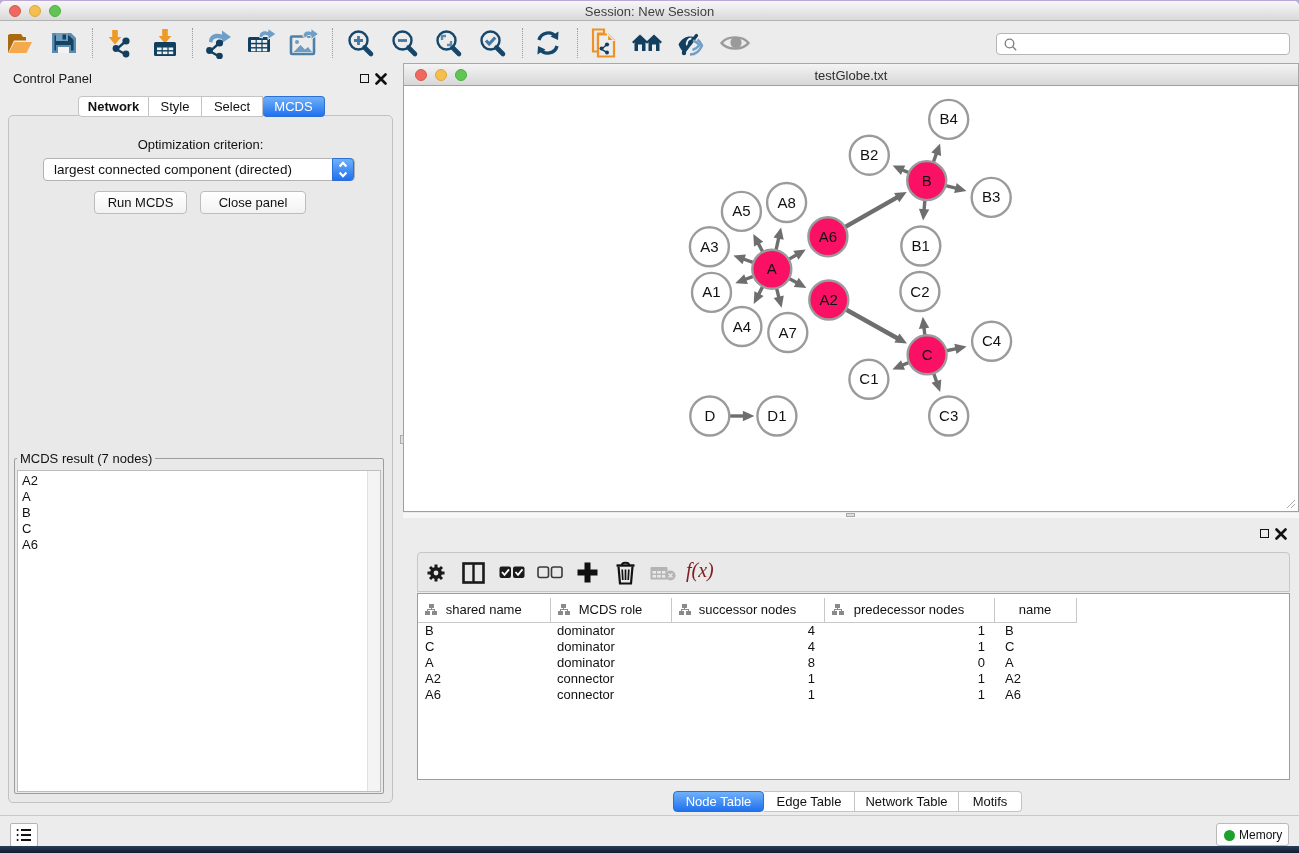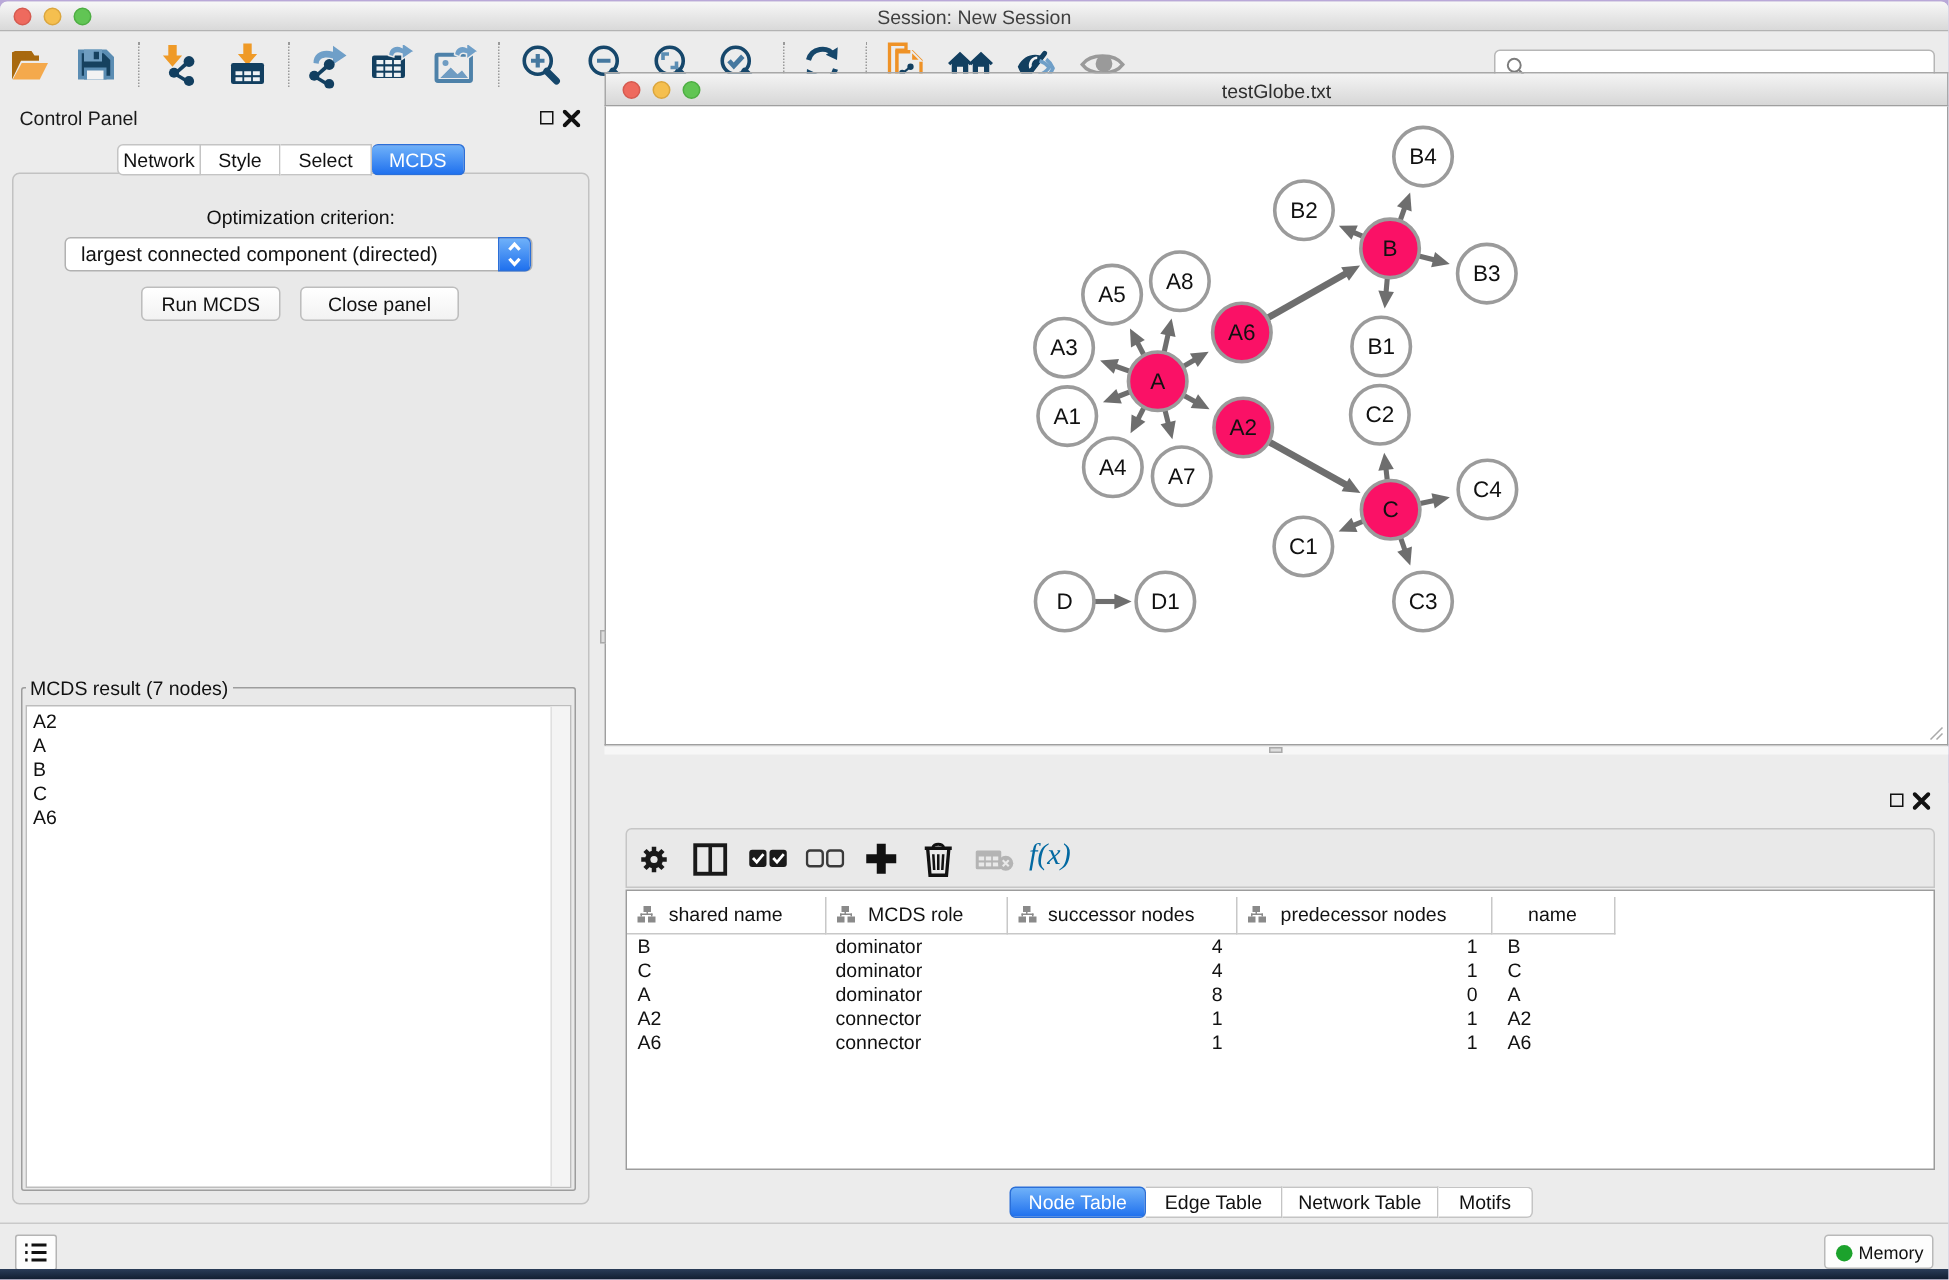--- a/index.html
+++ b/index.html
@@ -20,21 +20,21 @@
 .ptitle { font-size:13px; color:#1a1a1a; }
 .floatbtn { position:absolute; width:9px; height:9px; border:1.6px solid #111; }
 .tabs { position:absolute; display:flex; }
 .tab { height:21px; line-height:20px; background:#fff; border:1px solid #c4c4c4; border-left:none; font-size:13px; color:#111; text-align:center; padding:0 13px; }
 .tab.first { border-left:1px solid #c4c4c4; border-radius:4px 0 0 4px; }
 .tab.last { border-radius:0 4px 4px 0; }
 .tab.sel { background:linear-gradient(#6fb1f9,#2071ee); color:#fff; border-color:#2b6fd8; border-radius:4px; }
 .inpanel { position:absolute; background:#e9e9e9; border:1px solid #c2c2c2; border-radius:5px; }
 .btn { position:absolute; background:linear-gradient(#ffffff,#f2f2f2); border:1px solid #bdbdbd; border-radius:4px; font-size:13px; color:#111; text-align:center; }
 
-#netwin { position:absolute; left:403px; top:47px; width:896px; height:449px;text-decoration:underline; }
+#netwin { position:absolute; left:403px; top:62px; width:896px; height:449px;text-decoration:underline; }
 #nettitle { position:absolute; left:0; top:0; right:0; height:23px; background:linear-gradient(#f4f4f4,#d7d7d7); border:1px solid #a8a8a8; border-bottom:1px solid #9f9f9f; }
 #netcanvas { position:absolute; left:0; top:23px; width:896px; height:426px; background:#fff; border:1px solid #9f9f9f; border-top:none; }
 
 #tpanel { position:absolute; left:403px; top:521px; width:896px; height:293px; background:#ececec; }
 #ttoolbar { position:absolute; left:14px; top:30px; width:873px; height:40px; background:#e9e9e9; border:1px solid #c6c6c6; border-radius:4px 4px 0 0; }
 #ttable { position:absolute; left:14px; top:71px; width:873px; height:187px;padding-left:28px; }
 
 #statusbar { position:absolute; left:0; top:814px; width:1299px; height:32px; background:#ececec; border-top:1px solid #c9c9c9; }
 #bottomstrip { position:absolute; left:0; top:846px; width:1299px; height:7px; background:linear-gradient(#2a3c58,#111d30); }
 #ttable { background:#fff; border:1px solid #9c9c9c; }
@@ -223,21 +223,21 @@
     </div>
   </div>
   <div id="cpanel">
     <div class="ptitle abs" style="left:13px; top:9px;">Control Panel</div>
     <div class="floatbtn" style="left:360px; top:12px;"></div>
     <svg class="abs" style="left:375px; top:11px;" width="12" height="12" viewBox="0 0 12 12">
         <path d="M1.5 1.5 L10.5 10.5 M10.5 1.5 L1.5 10.5" stroke="#111" stroke-width="2.6" stroke-linecap="round"></path>
       </svg>
     <div class="inpanel" style="left:8px; top:53px; width:385px; height:688px;"></div>
     <div class="tabs" style="left:78px; top:34px;">
-      <div class="tab first" style="width:56px; padding:0;">Network</div>
+      <div class="tab first" style="width:71px; padding:0;font-weight:bold;">Network</div>
       <div class="tab" style="width:53px; padding:0;">Style</div>
       <div class="tab" style="width:61px; padding:0;">Select</div>
       <div class="tab sel last" style="width:62px; padding:0;">MCDS</div>
     </div>
     <div class="abs" style="left:9px; top:75px; width:383px; text-align:center; font-size:13px; color:#111;">Optimization criterion:</div>
     <div class="abs" style="left:43px; top:96px; width:312px; height:23px; background:#fff; border:1px solid #b2b2b2; border-radius:4px;">
       <div class="abs" style="left:10px; top:3px; font-size:13.5px; color:#111;">largest connected component (directed)</div>
       <div class="abs" style="right:0; top:-1px; width:22px; height:23px; background:linear-gradient(#6fb1f9,#2071ee); border-radius:0 4px 4px 0; border:1px solid #2b6fd8;">
         <svg width="20" height="21" viewBox="0 0 20 21">
             <path d="M6.6 7.5 L10 3.8 L13.4 7.5" fill="none" stroke="#fff" stroke-width="2.2"></path>
@@ -415,21 +415,21 @@
             <rect x="7.2" y="5" width="3.6" height="2.6"></rect>
             <rect x="11.9" y="5" width="3.6" height="2.6"></rect>
             <rect x="2.5" y="9" width="3.6" height="2.6"></rect>
             <rect x="7.2" y="9" width="3.6" height="2.6"></rect>
             <rect x="11.9" y="9" width="3.6" height="2.6"></rect>
           </g>
         <circle cx="20.5" cy="9.5" r="5" fill="#b4b4b4"></circle>
         <path d="M18.5 7.5 l4 4 M22.5 7.5 l-4 4" stroke="#e9e9e9" stroke-width="1.4"></path>
       </svg>
 
-      <div class="abs" style="left:268px; top:6px; font-family:'Liberation Serif',serif; font-style:italic; font-size:20px; color:#0369a1;">f(x)</div>
+      <div class="abs" style="left:268px; top:6px; font-family:'Liberation Serif',serif; font-style:italic; font-size:20px; color:#7f1d1d;">f(x)</div>
     </div>
     <div id="ttable">
       <table style="position:absolute; left:0; top:0; border-collapse:collapse; font-size:13px; color:#111;">
       <tbody>
             <tr id="thead">
         <th style="width:132px;"><span class="hico"></span>shared name</th>
         <th style="width:121px;"><span class="hico"></span>MCDS role</th>
         <th style="width:153px;"><span class="hico"></span>successor nodes</th>
         <th style="width:170px;"><span class="hico"></span>predecessor nodes</th>
         <th style="width:82px; border-right:1px solid #c8c8c8;">name</th>

